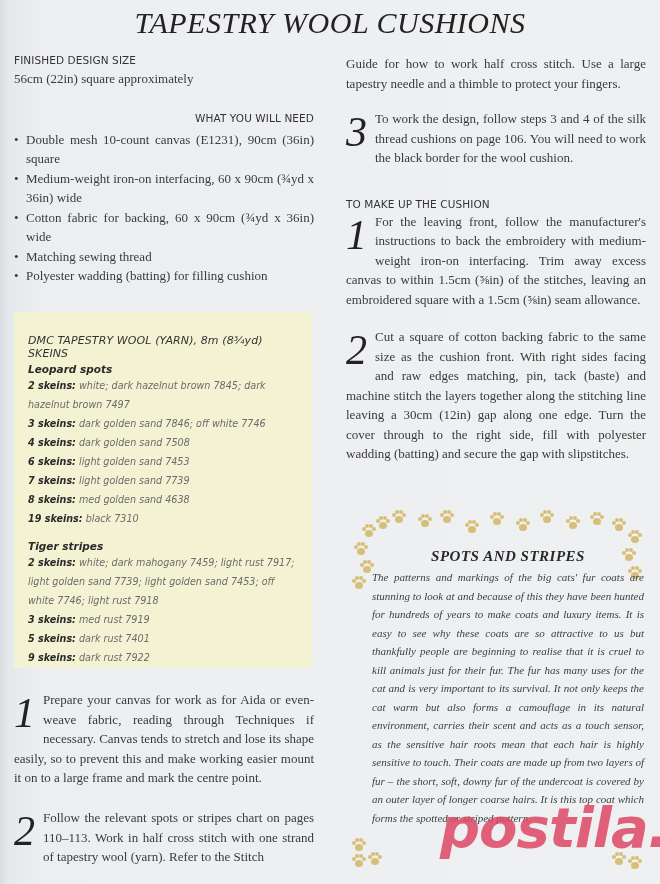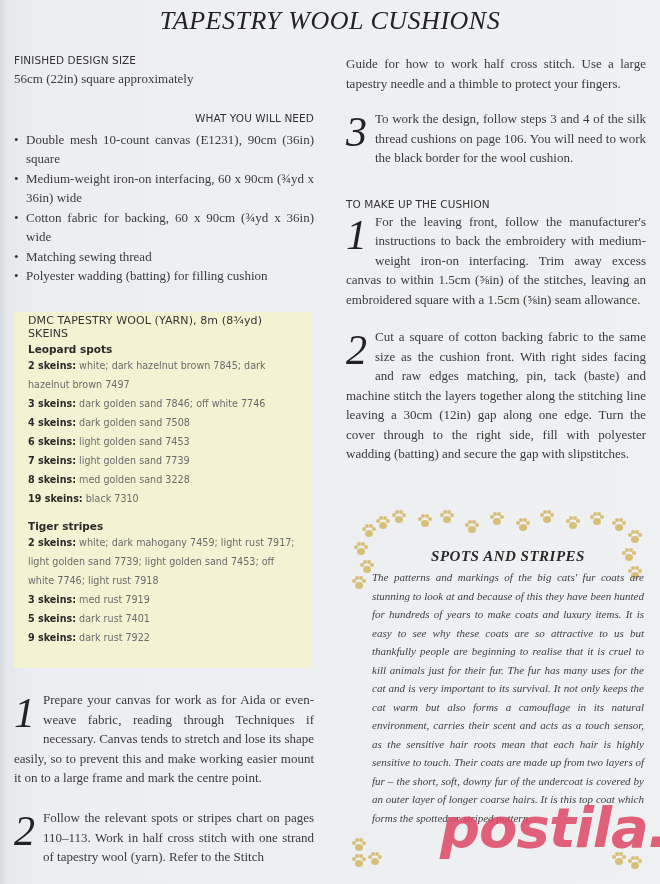--- a/index.html
+++ b/index.html
@@ -11,21 +11,21 @@
     color: #2b2b2b;
   }
   .page {
     position: absolute; left: 0; top: 0; width: 660px; height: 884px;
     background: linear-gradient(90deg, #d9dcdf 0px, #e6e9ec 8px, #eceef1 40px, #eef0f2 100%);
   }
   .title {
     position: absolute; left: 0; right: 0; top: 6px;
     text-align: center;
     font-style: italic;
-    font-size: 26px; letter-spacing: 0.5px;
+    font-size: 30px; letter-spacing: 0.5px;
     color: #222;
   }
   .col-left { position: absolute; left: 14px; top: 54px; width: 300px; }
   .col-right { position: absolute; left: 346px; top: 54px; width: 300px; }
   .sans-head {
     font-family: "DejaVu Sans", "Liberation Sans", sans-serif;
     font-size: 10.5px; color: #333; letter-spacing: 0.1px;
     text-transform: uppercase;
   }
   .body-text {
@@ -38,21 +38,21 @@
     font-size: 13px; line-height: 19.5px; color: #3a3a3a; text-align: justify;
   }
   ul.needs li::before {
     content: "•"; position: absolute; left: 0; top: 0; color: #333;
   }
   .yarn-box {
     position: absolute; left: 14px; top: 312px; width: 298px; height: 356px;
     background: #f3f2d2;
     padding: 0;
   }
-  .yarn-inner { padding: 2px 13px 0 14px; }
+  .yarn-inner { padding: 22px 13px 0 14px; font-style: italic; }
   .yarn-box .sans-head { font-size: 11px; text-transform: none; margin-bottom: 3px; }
   .yarn-sub {
     font-family: "DejaVu Sans", "Liberation Sans", sans-serif;
     font-weight: bold; font-size: 10.5px; color: #2a2a2a; margin-bottom: 1px;
   }
   .yarn-line {
     font-family: "DejaVu Sans", "Liberation Sans", sans-serif;
     font-size: 9.6px; line-height: 19px; color: #6b6b6b;
   }
   .yarn-line .qty { font-weight: bold; color: #2a2a2a; }
@@ -117,21 +117,21 @@
   <div class="yarn-box">
     <div class="yarn-inner">
       <div class="sans-head">DMC TAPESTRY WOOL (YARN), 8m (8¾yd) SKEINS</div>
 
       <div class="yarn-sub">Leopard spots</div>
       <div class="yarn-line"><span class="qty">2 skeins:</span> <span>white; dark hazelnut brown 7845; dark hazelnut brown 7497</span></div>
       <div class="yarn-line"><span class="qty">3 skeins:</span> <span>dark golden sand 7846; off white 7746</span></div>
       <div class="yarn-line"><span class="qty">4 skeins:</span> <span>dark golden sand 7508</span></div>
       <div class="yarn-line"><span class="qty">6 skeins:</span> <span>light golden sand 7453</span></div>
       <div class="yarn-line"><span class="qty">7 skeins:</span> <span>light golden sand 7739</span></div>
-      <div class="yarn-line"><span class="qty">8 skeins:</span> <span>med golden sand 3228</span></div>
+      <div class="yarn-line"><span class="qty">8 skeins:</span> <span>med golden sand 4638</span></div>
       <div class="yarn-line"><span class="qty">19 skeins:</span> <span>black 7310</span></div>
 
       <div class="gap"></div>
 
       <div class="yarn-sub">Tiger stripes</div>
       <div class="yarn-line"><span class="qty">2 skeins:</span> <span>white; dark mahogany 7459; light rust 7917; light golden sand 7739; light golden sand 7453; off white 7746; light rust 7918</span></div>
       <div class="yarn-line"><span class="qty">3 skeins:</span> <span>med rust 7919</span></div>
       <div class="yarn-line"><span class="qty">5 skeins:</span> <span>dark rust 7401</span></div>
       <div class="yarn-line"><span class="qty">9 skeins:</span> <span>dark rust 7922</span></div>
     </div>

